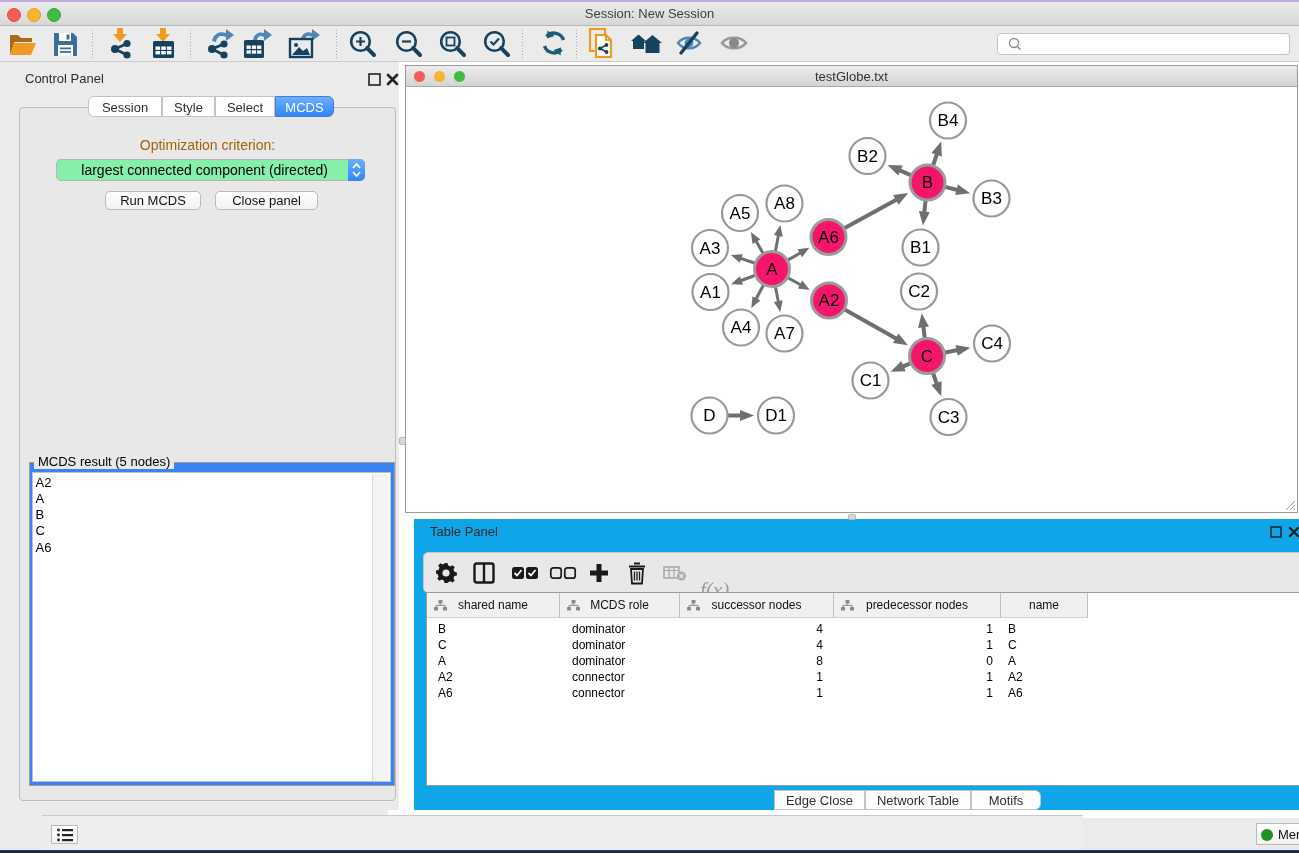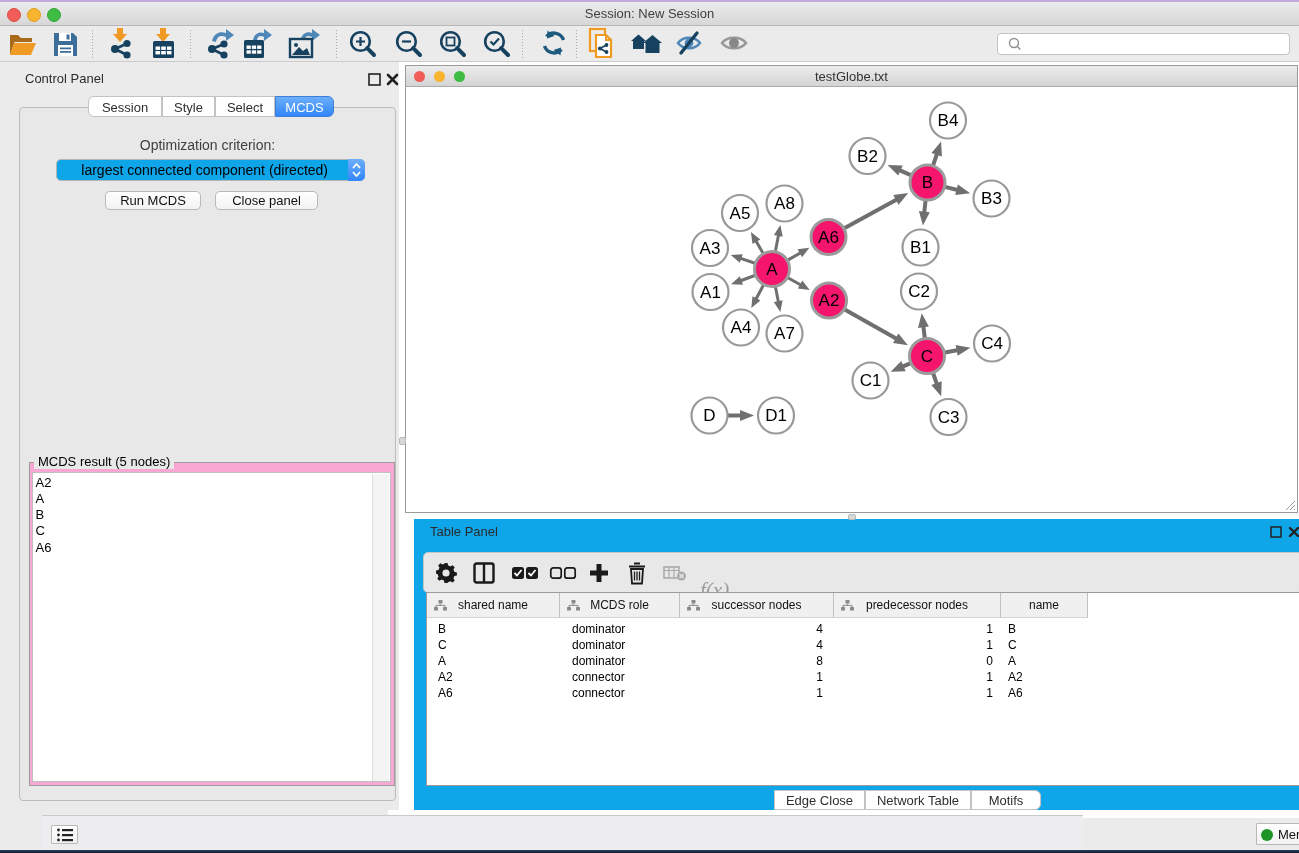--- a/index.html
+++ b/index.html
@@ -24,21 +24,21 @@
 #cpanel{left:0;top:62px;width:388px;height:748px;background:#ecebec;margin-left:11px;}
 #cpanel .hdr{position:absolute;left:14px;top:9px;font-size:13px;color:#2c2c2c;}
 .tab{position:absolute;top:34px;z-index:3;height:21px;line-height:21px;text-align:center;
   font-size:13px;color:#2e2e2e;background:#fff;border:1px solid #c3c3c3;box-sizing:border-box;}
 .tabsel{background:linear-gradient(#6daefb,#3186f8);color:#fff;border-color:#3d7fd6;}
 #tabpane{position:absolute;left:8px;top:44.5px;width:377px;height:694px;
   background:#e9e8e9;border:1px solid #bcbcbc;border-radius:4px;box-sizing:border-box;}
 .btn{position:absolute;background:linear-gradient(#ffffff,#f2f2f2);border:1px solid #b9b9b9;
   border-radius:5px;box-sizing:border-box;text-align:center;font-size:13px;color:#111;}
 #fieldset{position:absolute;left:9px;top:354px;width:364px;height:322px;
-  border:1px solid #9d9d9d;background:#f9a8d4;}
+  border:1px solid #9d9d9d;background:#3b82f6;}
 #mlist{position:absolute;left:1.5px;top:9px;width:359px;height:310px;background:#fff;
   border:1px solid #c0c0c0;font-size:13px;box-sizing:border-box;}
 #mlist div{padding-left:3px;height:16.3px;line-height:16.3px;color:#000;}
 
 #rdesk{left:388px;top:62px;width:911px;height:756px;background:#fff;}
 
 #gwin{left:405px;top:65px;width:893px;height:448px;background:#fff;
   border:1px solid #9a9a9a;box-sizing:border-box;}
 #gtbar{position:absolute;left:0;top:0;width:100%;height:21px;
   background:linear-gradient(#ececec,#d4d4d4);border-bottom:1px solid #aaa;box-sizing:border-box;}
@@ -212,22 +212,22 @@
   <div class="hdr">Control Panel</div>
   <svg class="abs" style="left:357px;top:11px;" width="32" height="14" viewBox="0 0 32 14">
     <rect x="1" y="1" width="11" height="11" fill="none" stroke="#222" stroke-width="1.6"></rect>
     <path d="M20 2 L29 11 M29 2 L20 11" stroke="#222" stroke-width="2.6" stroke-linecap="round"></path>
   </svg>
   <div class="tab" style="left:77px;width:74px;border-radius:6px 0 0 6px;">Session</div>
   <div class="tab" style="left:151px;width:53px;">Style</div>
   <div class="tab" style="left:204px;width:60px;">Select</div>
   <div class="tab tabsel" style="left:264px;width:59px;border-radius:0 6px 6px 0;text-align:center;">MCDS</div>
   <div id="tabpane">
-    <div style="position:absolute;top:29px;width:100%;text-align:center;font-size:14px;color:#404040;">Optimization criterion:</div>
-    <div id="combo" style="position:absolute;left:36px;top:51px;width:309px;height:22px;background:#0ea5e9;border:1px solid #b5b5b5;border-radius:5px;box-sizing:border-box;">
+    <div style="position:absolute;top:29px;width:100%;text-align:center;font-size:14px;color:#a16207;">Optimization criterion:</div>
+    <div id="combo" style="position:absolute;left:36px;top:51px;width:309px;height:22px;background:#86efac;border:1px solid #b5b5b5;border-radius:5px;box-sizing:border-box;">
       <div style="position:absolute;left:0;top:0;width:100%;text-align:center;line-height:20px;font-size:14px;color:#000;">largest connected component (directed)&nbsp;&nbsp;&nbsp;</div>
       <div style="position:absolute;right:-1px;top:-1px;width:17px;height:22px;background:linear-gradient(#6daefb,#3186f8);border-radius:0 5px 5px 0;">
         <svg width="17" height="22" viewBox="0 0 17 22">
             <path d="M5 9 L8.5 5 L12 9 M5 13 L8.5 17 L12 13" fill="none" stroke="#fff" stroke-width="1.8" stroke-linejoin="round"></path>
           </svg>
       </div>
     </div>
     <div class="btn" style="left:85px;top:83px;width:96px;height:19px;line-height:18px;">Run MCDS</div>
     <div class="btn" style="left:195px;top:83px;width:103px;height:19px;line-height:18px;">Close panel</div>
     <div id="fieldset">

